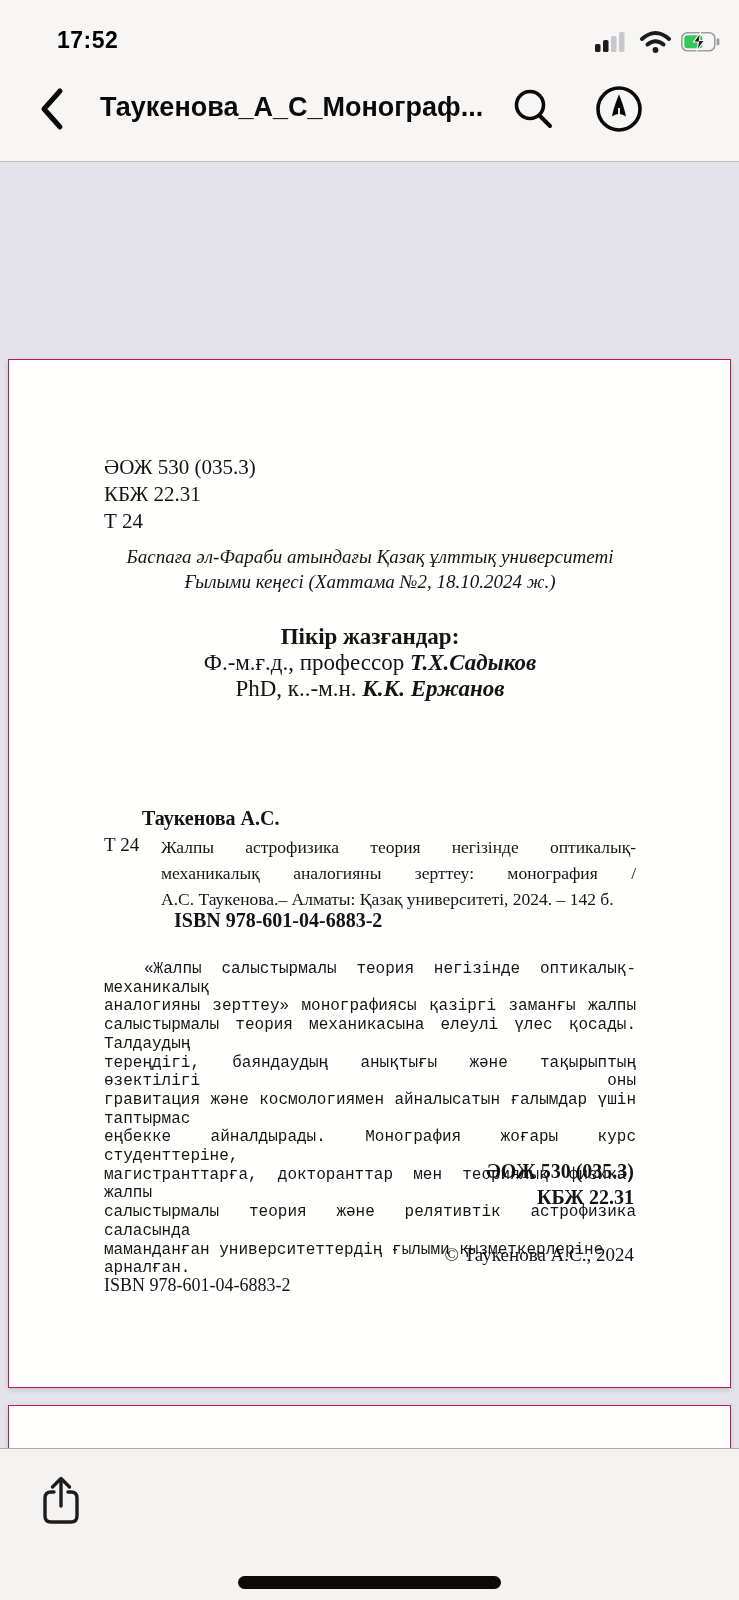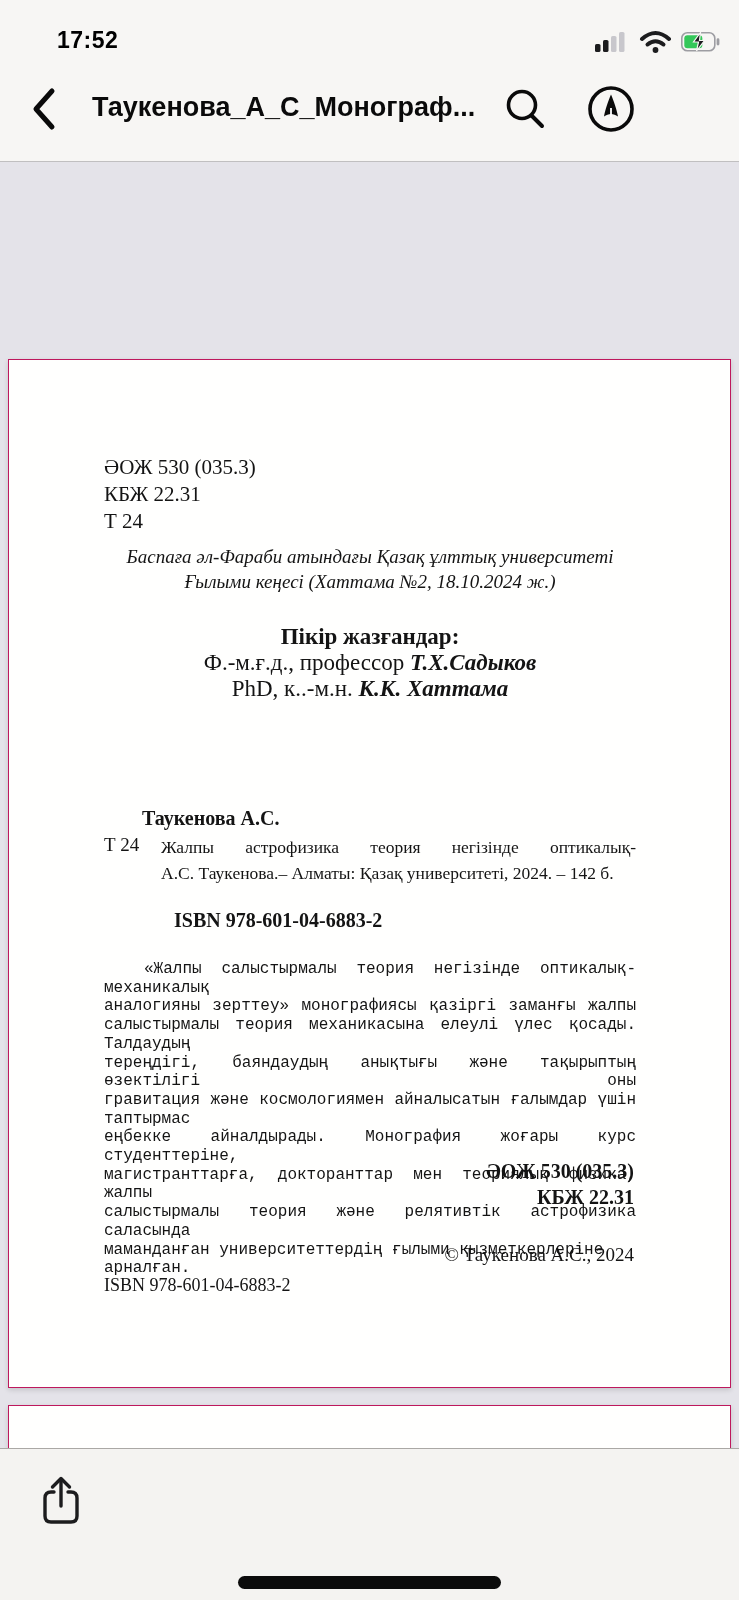--- a/index.html
+++ b/index.html
@@ -6,21 +6,21 @@
   html,body { width:739px; height:1600px; }
   body { font-family:"Liberation Sans","DejaVu Sans",sans-serif; background:#e4e3e9; }
   .phone { position:relative; width:739px; height:1600px; overflow:hidden; background:#e4e3e9; }
 
   
   .chrome { position:absolute; top:0; left:0; width:739px; height:162px;
             background:#f7f6f4; border-bottom:1px solid rgba(60,60,67,0.29); z-index:30; }
   .time { position:absolute; left:57px; top:27px; font-size:23px; font-weight:700;
           color:#000; letter-spacing:0.5px; }
   .status-icons { position:absolute; right:18px; top:30px; display:flex; align-items:center; gap:9px; }
-  .navbar { position:absolute; top:60px; left:4px; width:654px; height:101px;padding-left:8px; }
+  .navbar { position:absolute; top:60px; left:12px; width:654px; height:101px;padding-left:8px; }
   .back-btn { position:absolute; left:18px; top:28px; width:44px; height:46px; display:flex;
               align-items:center; justify-content:center; }
   .nav-title { position:absolute; left:88px; top:32px; width:430px; font-size:27px; font-weight:700;
                color:#0a0a0a; white-space:nowrap; overflow:hidden; }
   .nav-right { position:absolute; right:22px; top:26px; display:flex; gap:36px; align-items:center; }
   .icon-btn { width:50px; height:50px; display:flex; align-items:center; justify-content:center; }
 
   
   .viewer { position:absolute; top:162px; left:0; width:739px; height:1438px; background:#e4e3e9; }
   .page { position:absolute; left:8px; width:723px; background:#fffffe;
@@ -140,28 +140,29 @@
       </div>
 
       <div class="approval">
         <div>Баспаға әл-Фараби атындағы Қазақ ұлттық университеті</div>
         <div>Ғылыми кеңесі (Хаттама №2, 18.10.2024 ж.)</div>
       </div>
 
       <div class="reviewers">
         <div class="rev-heading">Пікір жазғандар:</div>
         <div><span>Ф.-м.ғ.д., профессор </span><span class="rev-name">Т.Х.Садыков</span></div>
-        <div><span>PhD, к..-м.н. </span><span class="rev-name">К.К. Хаттама</span></div>
+        <div><span>PhD, к..-м.н. </span><span class="rev-name">К.К. Ержанов</span></div>
       </div>
 
       <div class="author-line">Таукенова А.С.</div>
 
       <div class="citation-code">Т 24</div>
       <div class="citation">
         <div class="jline">Жалпы астрофизика теория негізінде оптикалық-</div>
+        <div class="jline">механикалық аналогияны зерттеу: монография /</div>
         <div class="lline">А.С. Таукенова.– Алматы: Қазақ университеті, 2024. – 142 б.</div>
       </div>
 
       <div class="isbn-line">ISBN 978-601-04-6883-2</div>
 
       <div class="abstract">
         <div class="jline indent">«Жалпы салыстырмалы теория негізінде оптикалық-механикалық</div>
         <div class="jline">аналогияны зерттеу» монографиясы қазіргі заманғы жалпы</div>
         <div class="jline">салыстырмалы теория механикасына елеулі үлес қосады. Талдаудың</div>
         <div class="jline">тереңдігі, баяндаудың анықтығы және тақырыптың өзектілігі оны</div>

